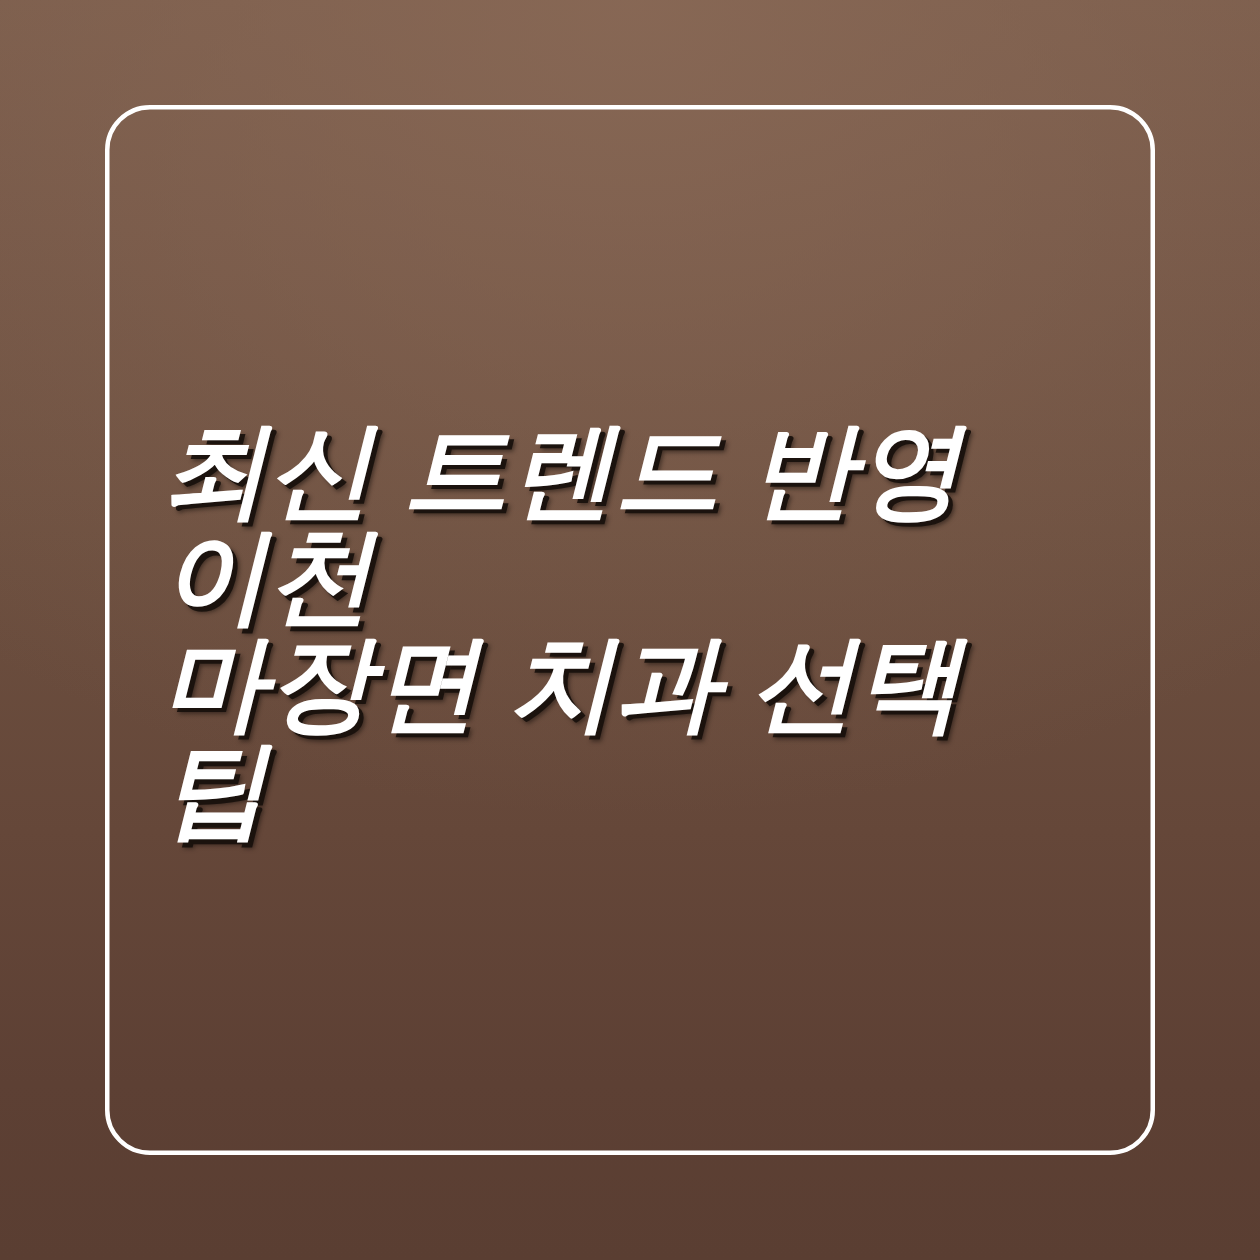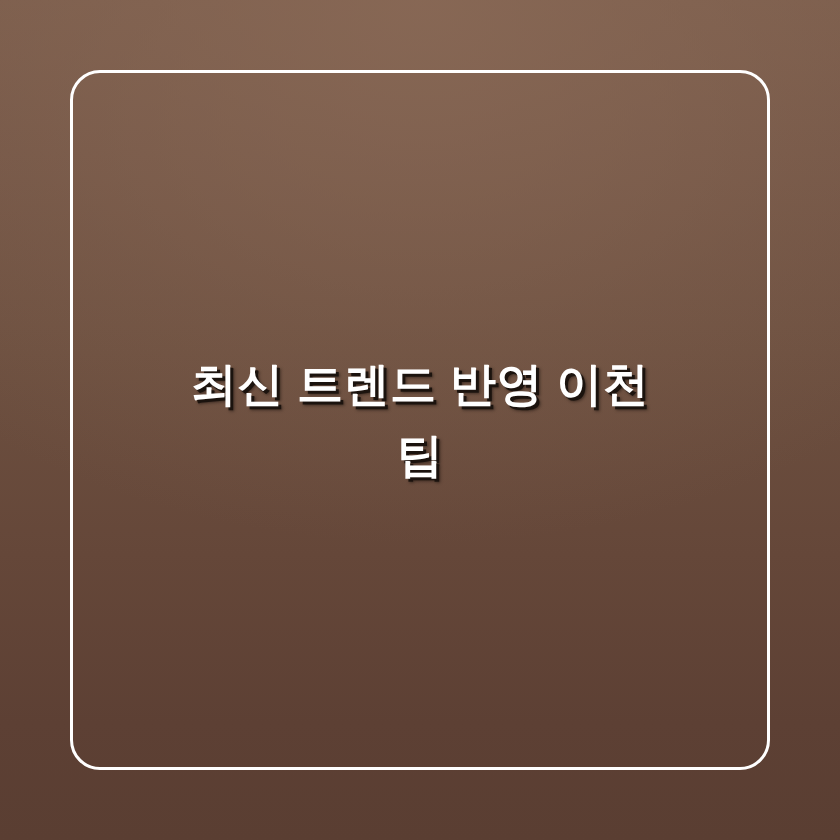--- a/index.html
+++ b/index.html
@@ -53,43 +53,44 @@
     display: flex;
     align-items: center;
     justify-content: center;
     box-sizing: border-box;
     padding: 0 108px;
   }
 
   .headline {
     margin: 0;
     width: 100%;
-    text-align: center;
     color: #ffffff;
-    font-size: 46px;
+    font-size: 70px;
     font-weight: 700;
     line-height: 71px;
     letter-spacing: 0.5px;
     word-break: keep-all;
     text-shadow:
       3px 3px 0 rgba(24,16,12,0.92),
       4px 4px 3px rgba(24,16,12,0.55);
+    font-style: italic;
   }
 
   .headline .ln {
     display: block;
   }
 </style>
 </head>
 <body>
 
 <div class="canvas">
 
   <div class="frame"></div>
 
   <div class="headline-wrap">
     <h1 class="headline">
       <span class="ln">최신 트렌드 반영 이천</span>
+      <span class="ln">마장면 치과 선택</span>
       <span class="ln">팁</span>
     </h1>
   </div>
 
 </div>
 
 </body></html>

